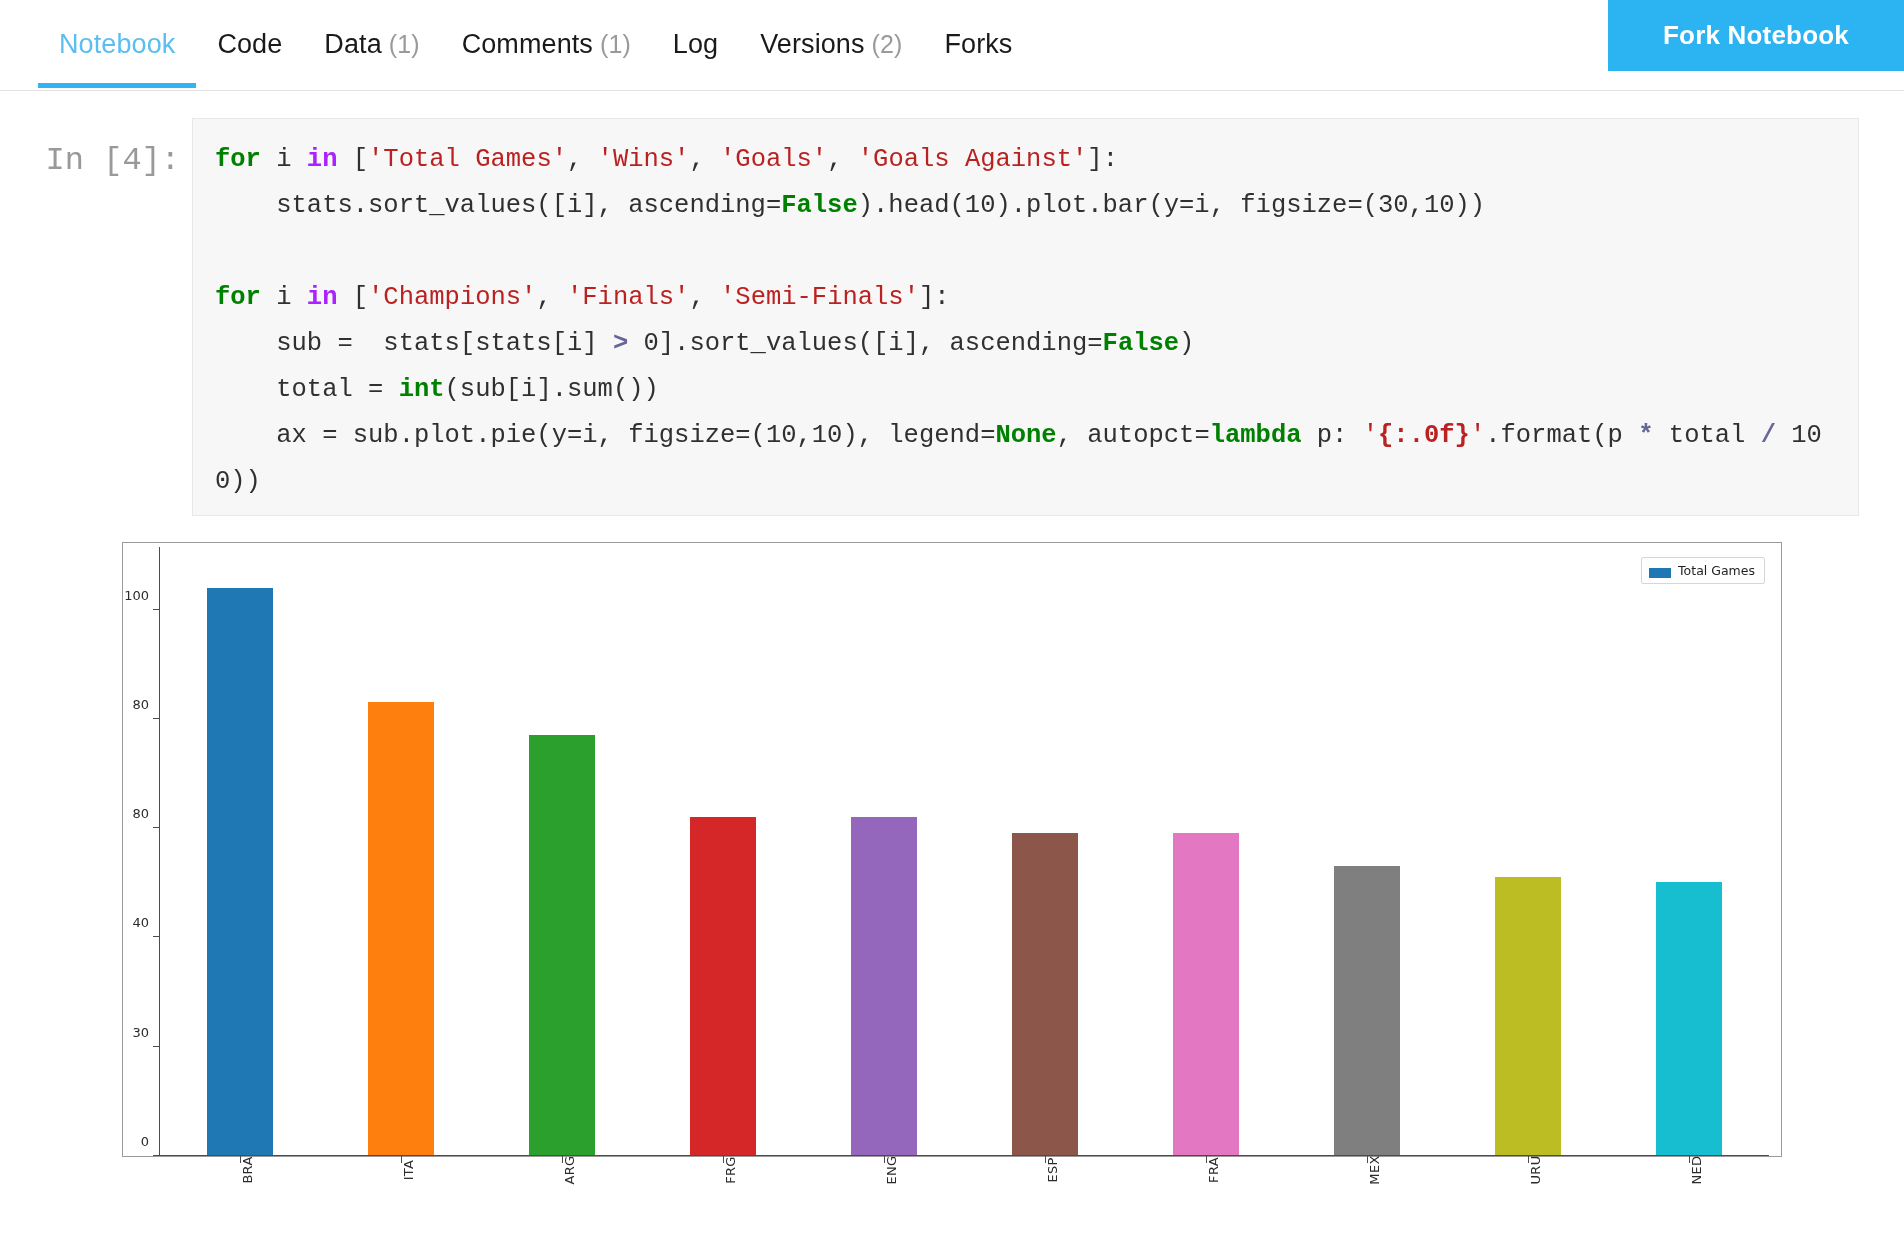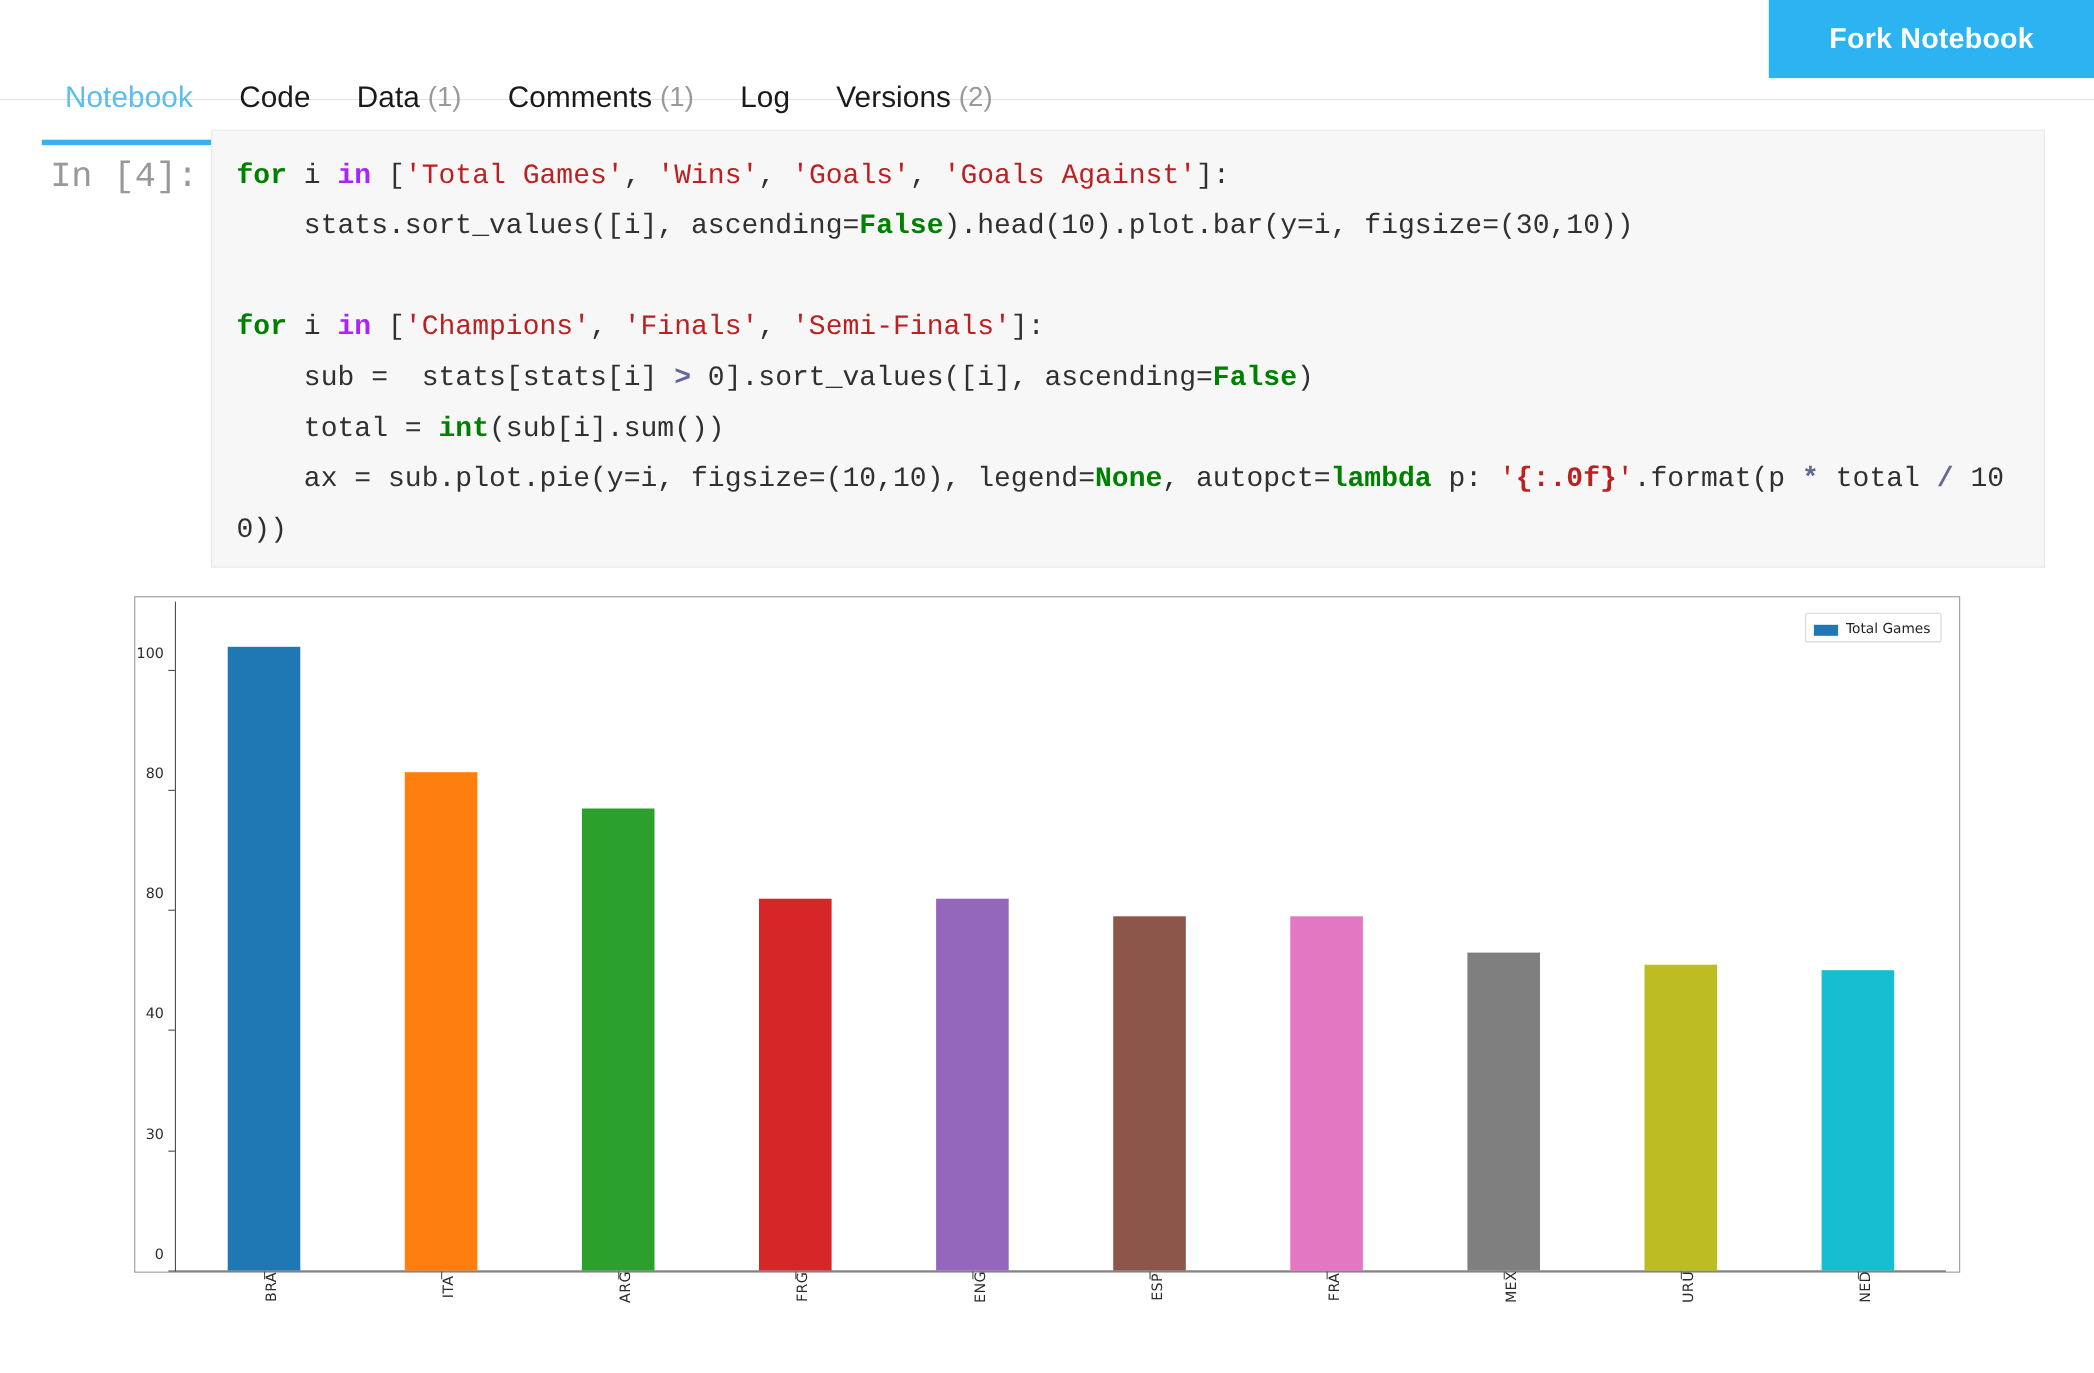--- a/index.html
+++ b/index.html
@@ -23,21 +23,20 @@
     border-bottom: 1px solid #e3e3e3;
     display: flex;
     align-items: flex-start;
   }
   .tabs {
     display: flex;
     align-items: center;
     height: 88px;
     padding-left: 38px;
     gap: 0px;
-    margin-top: 44px;
   }
   .tab {
     position: relative;
     height: 88px;
     display: flex;
     align-items: center;
     padding: 0 21px;
     font-size: 27px;
     color: #1a1a1a;
     cursor: pointer;
@@ -264,20 +263,23 @@
     <div class="tab">
       <span>Comments</span>
       <span class="cnt">(1)</span>
     </div>
     <div class="tab">
       <span>Log</span>
     </div>
     <div class="tab">
       <span>Versions</span>
       <span class="cnt">(2)</span>
+    </div>
+    <div class="tab">
+      <span>Forks</span>
     </div>
   </div>
   <div class="fork-btn">
     <span>Fork Notebook</span>
   </div>
 </div>
 
 <div class="cell">
   <div class="prompt">In [4]:</div>
   <div class="codebox"><span class="kw">for</span> i <span class="kw2">in</span> [<span class="str">'Total Games'</span>, <span class="str">'Wins'</span>, <span class="str">'Goals'</span>, <span class="str">'Goals Against'</span>]:

